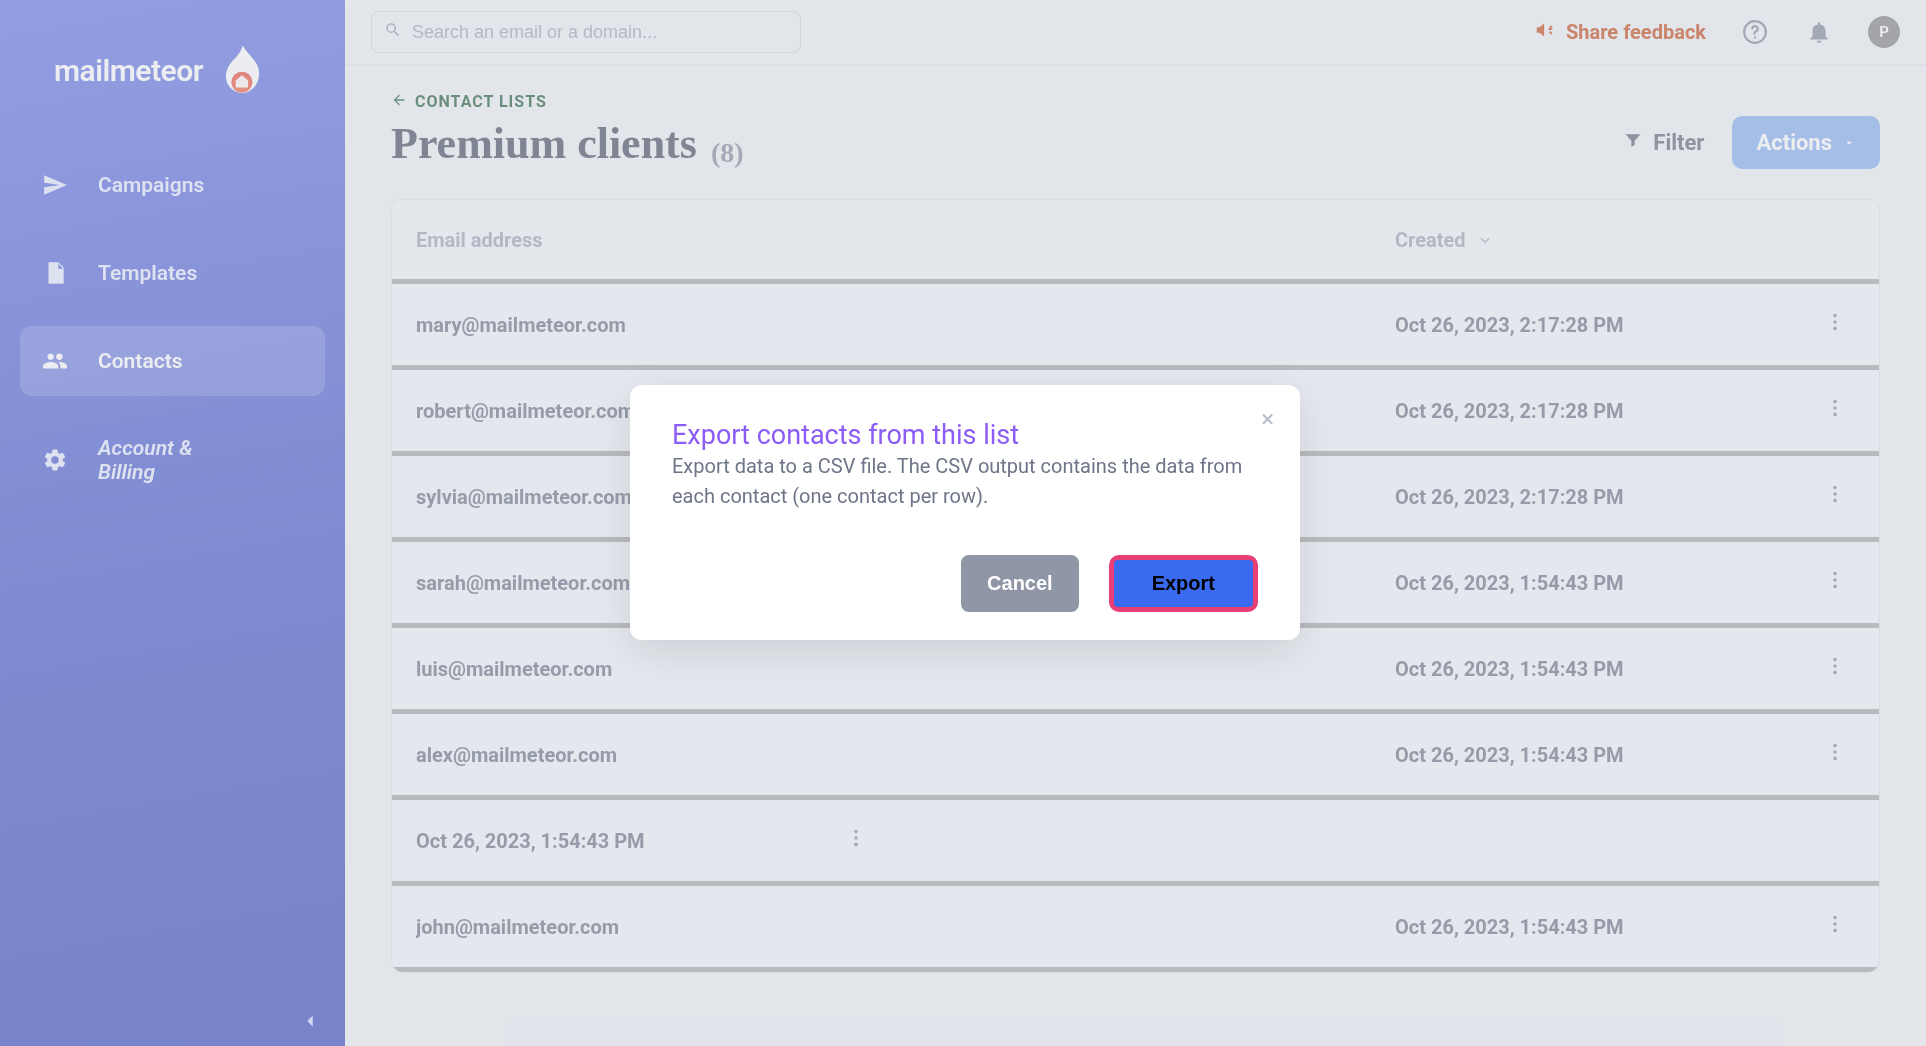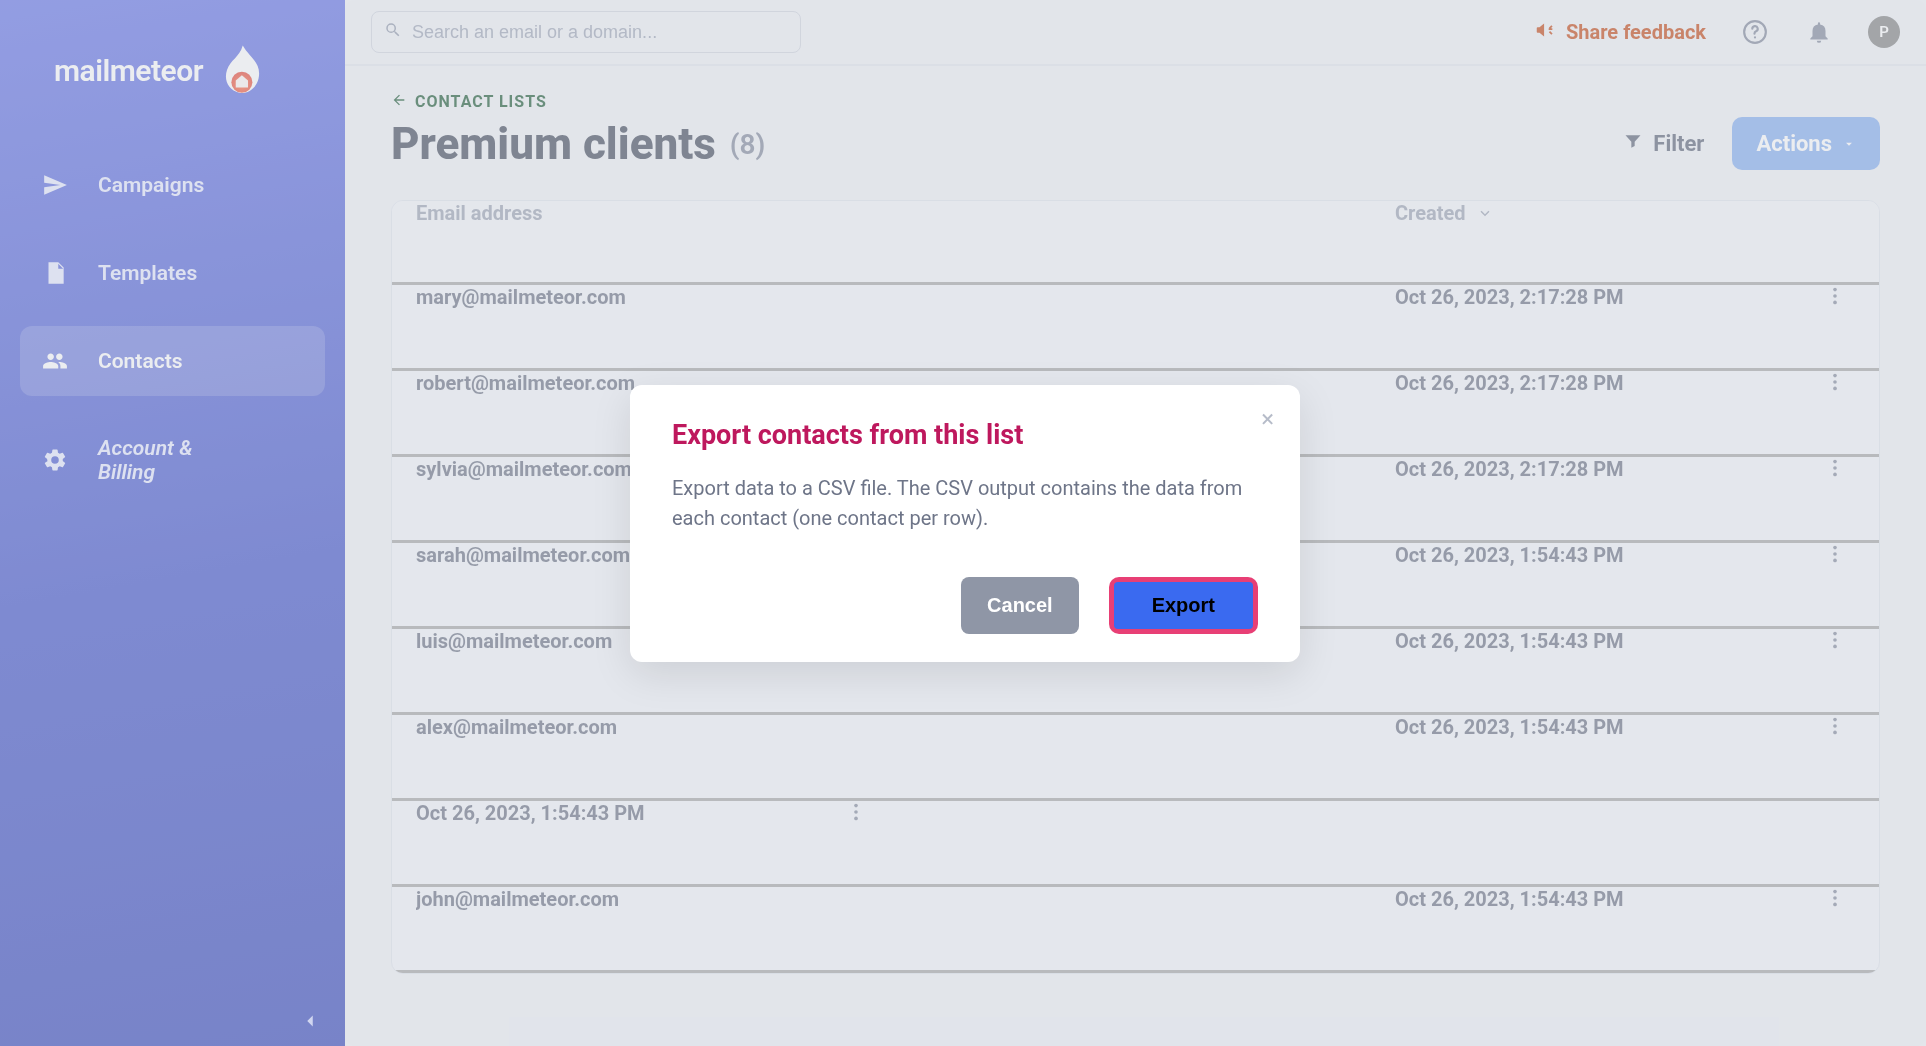--- a/index.html
+++ b/index.html
@@ -128,21 +128,21 @@
   .page-header-left {}
   .breadcrumb {
     display:flex; align-items:flex-start; gap:8px;
     color:#14532d; font-weight:700; letter-spacing:1px; font-size:16px;
     margin-bottom: 6px; cursor:pointer;
   }
   .page-title {
     font-size: 44px;
     font-weight: 800;
     color: #3b4254;
-    display:flex; align-items:center; gap:14px;
+    display:flex; align-items:flex-end; gap:14px;font-family:Liberation Serif, serif;
   }
   .page-title .count { font-size: 28px; font-weight:600; color:#7d8498; }
   .page-header-right { display:flex; align-items:center; gap:28px; }
   .filter-btn {
     display:flex; align-items:center; gap:10px;
     font-size:22px; font-weight:700; color:#545c70; cursor:pointer;
   }
   .actions-btn {
     background:#7fa9ee;
     color:#fff;
@@ -155,24 +155,24 @@
 
   
   .table-card {
     margin: 12px 46px 0 46px;
     border: 1px solid #dfe3ec;
     border-radius: 12px;
     overflow: hidden;
     background:#f3f5f9;
   }
   .table-row {
-    display:flex; align-items:flex-start;
+    display:flex; align-items:center;
     padding: 0 24px;
     height: 86px;
-    border-bottom: 3px solid #a3a3a3;
+    border-bottom: 5px solid #a3a3a3;
   }
   .table-row.header {
     height: 84px;
     background:#f2f4f8;
     font-weight:700;
     color:#989fb0;
     font-size:20px;
   }
   .table-row:not(.header) {
     font-size:20px;
@@ -196,22 +196,21 @@
     position: absolute;
     left: 630px;
     top: 385px;
     width: 670px;
     background: #fff;
     border-radius: 12px;
     box-shadow: 0 12px 40px rgba(0,0,0,0.10);
     padding: 34px 42px 28px 42px;
   }
   .modal-title {
-    font-size: 27px; font-weight:700; color:#be185d;
-    margin-bottom: 22px;
+    font-size: 27px; font-weight:400; color:#8b5cf6;
   }
   .modal-close {
     position:absolute; top:20px; right:26px;
     color:#b6bcc9; font-size:24px; cursor:pointer;
   }
   .modal-body {
     font-size:20px; color:#6e7588; line-height:1.5;
     margin-bottom: 44px;
   }
   .modal-footer {

